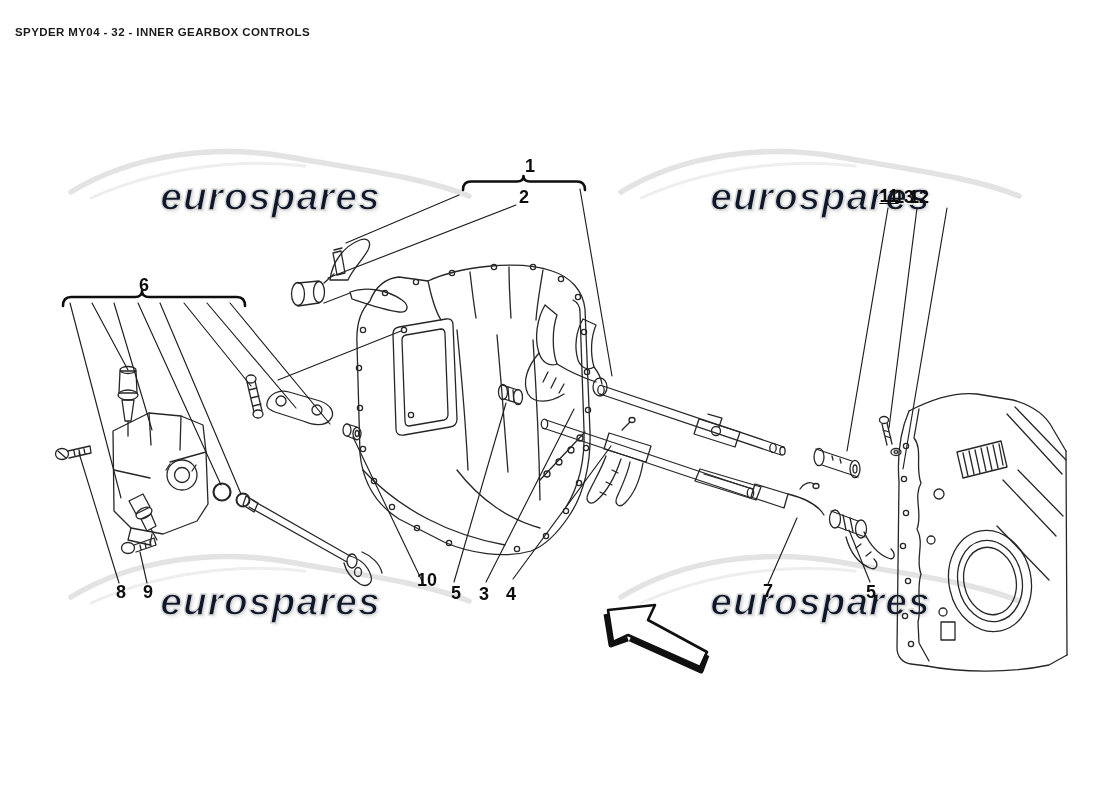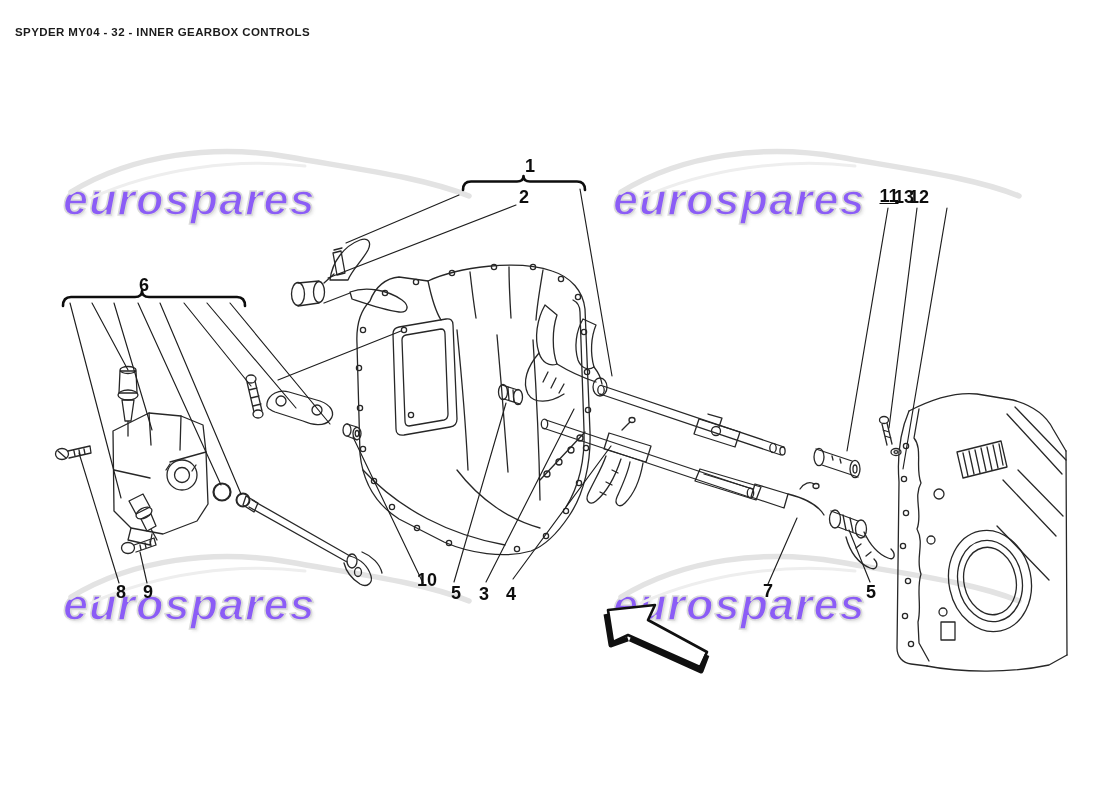--- a/index.html
+++ b/index.html
@@ -5,22 +5,22 @@
   html,body{margin:0;padding:0;background:#fff;}
   .stage{position:relative;width:1100px;height:800px;background:#ffffff;overflow:hidden;
          font-family:"Liberation Sans", sans-serif;}
   .title{position:absolute;left:15px;top:26px;font-size:11.5px;font-weight:bold;
          letter-spacing:.4px;color:#1b1b1b;white-space:nowrap;}
   .wm{position:absolute;width:415px;height:120px;pointer-events:none;}
   .wm1{left:63px;top:140px;}
   .wm2{left:613px;top:140px;}
   .wm3{left:63px;top:545px;}
   .wm4{left:613px;top:545px;}
-  .wm-text{margin-top:37px;font-size:45px;font-weight:bold;font-style:italic;
-           letter-spacing:1px;color:#8b5cf6;-webkit-text-stroke:1.6px #dadada;
+  .wm-text{margin-top:37px;text-align:center;font-size:39px;font-weight:bold;font-style:italic;
+           letter-spacing:1px;color:#0f172a;-webkit-text-stroke:1.6px #dadada;
            text-shadow:2px 2px 3px rgba(170,170,170,.28);line-height:1;}
   .swoosh{position:absolute;top:0;left:0;}
   .art{position:absolute;left:0;top:0;}
   .callout{position:absolute;transform:translate(-50%,-50%);font-size:18px;font-weight:bold;
            color:#0d0d0d;line-height:1;}
   .pos-c1{left:530px;top:166px;}  .pos-c2{left:524px;top:197px;}
   .pos-c6{left:144px;top:285px;}
   .pos-c11{left:889px;top:196px;text-decoration:underline;} .pos-c12{left:919px;top:197px;} .pos-c13{left:904px;top:197px;}
   .pos-c8{left:121px;top:592px;}  .pos-c9{left:148px;top:592px;}
   .pos-c10{left:427px;top:580px;} .pos-c5a{left:456px;top:593px;}

